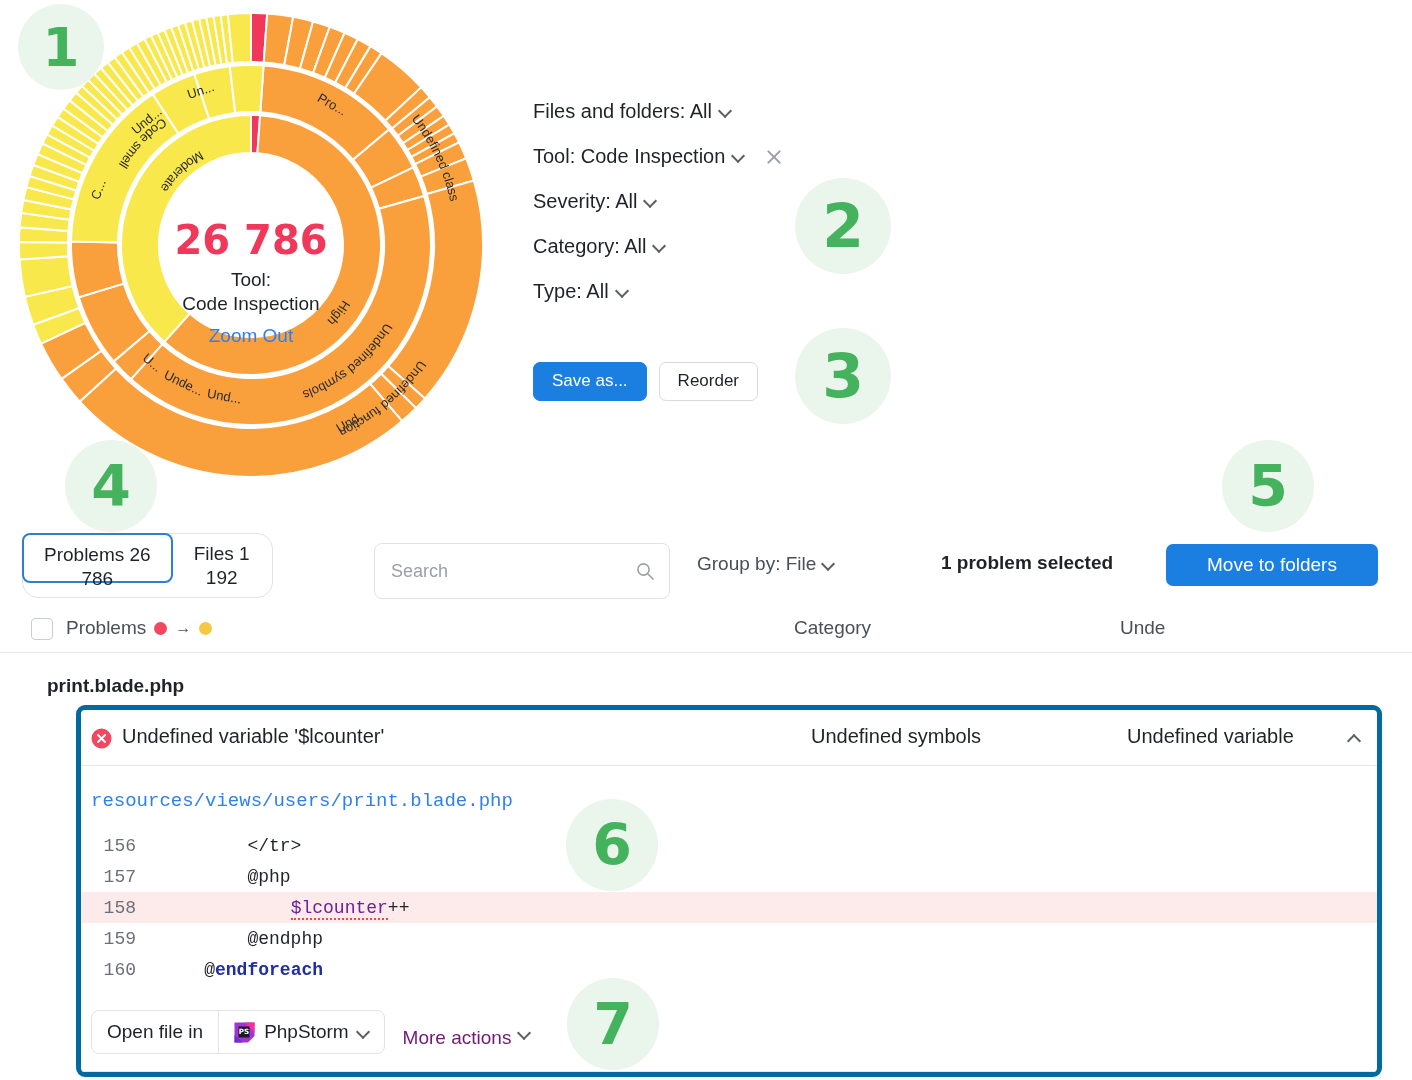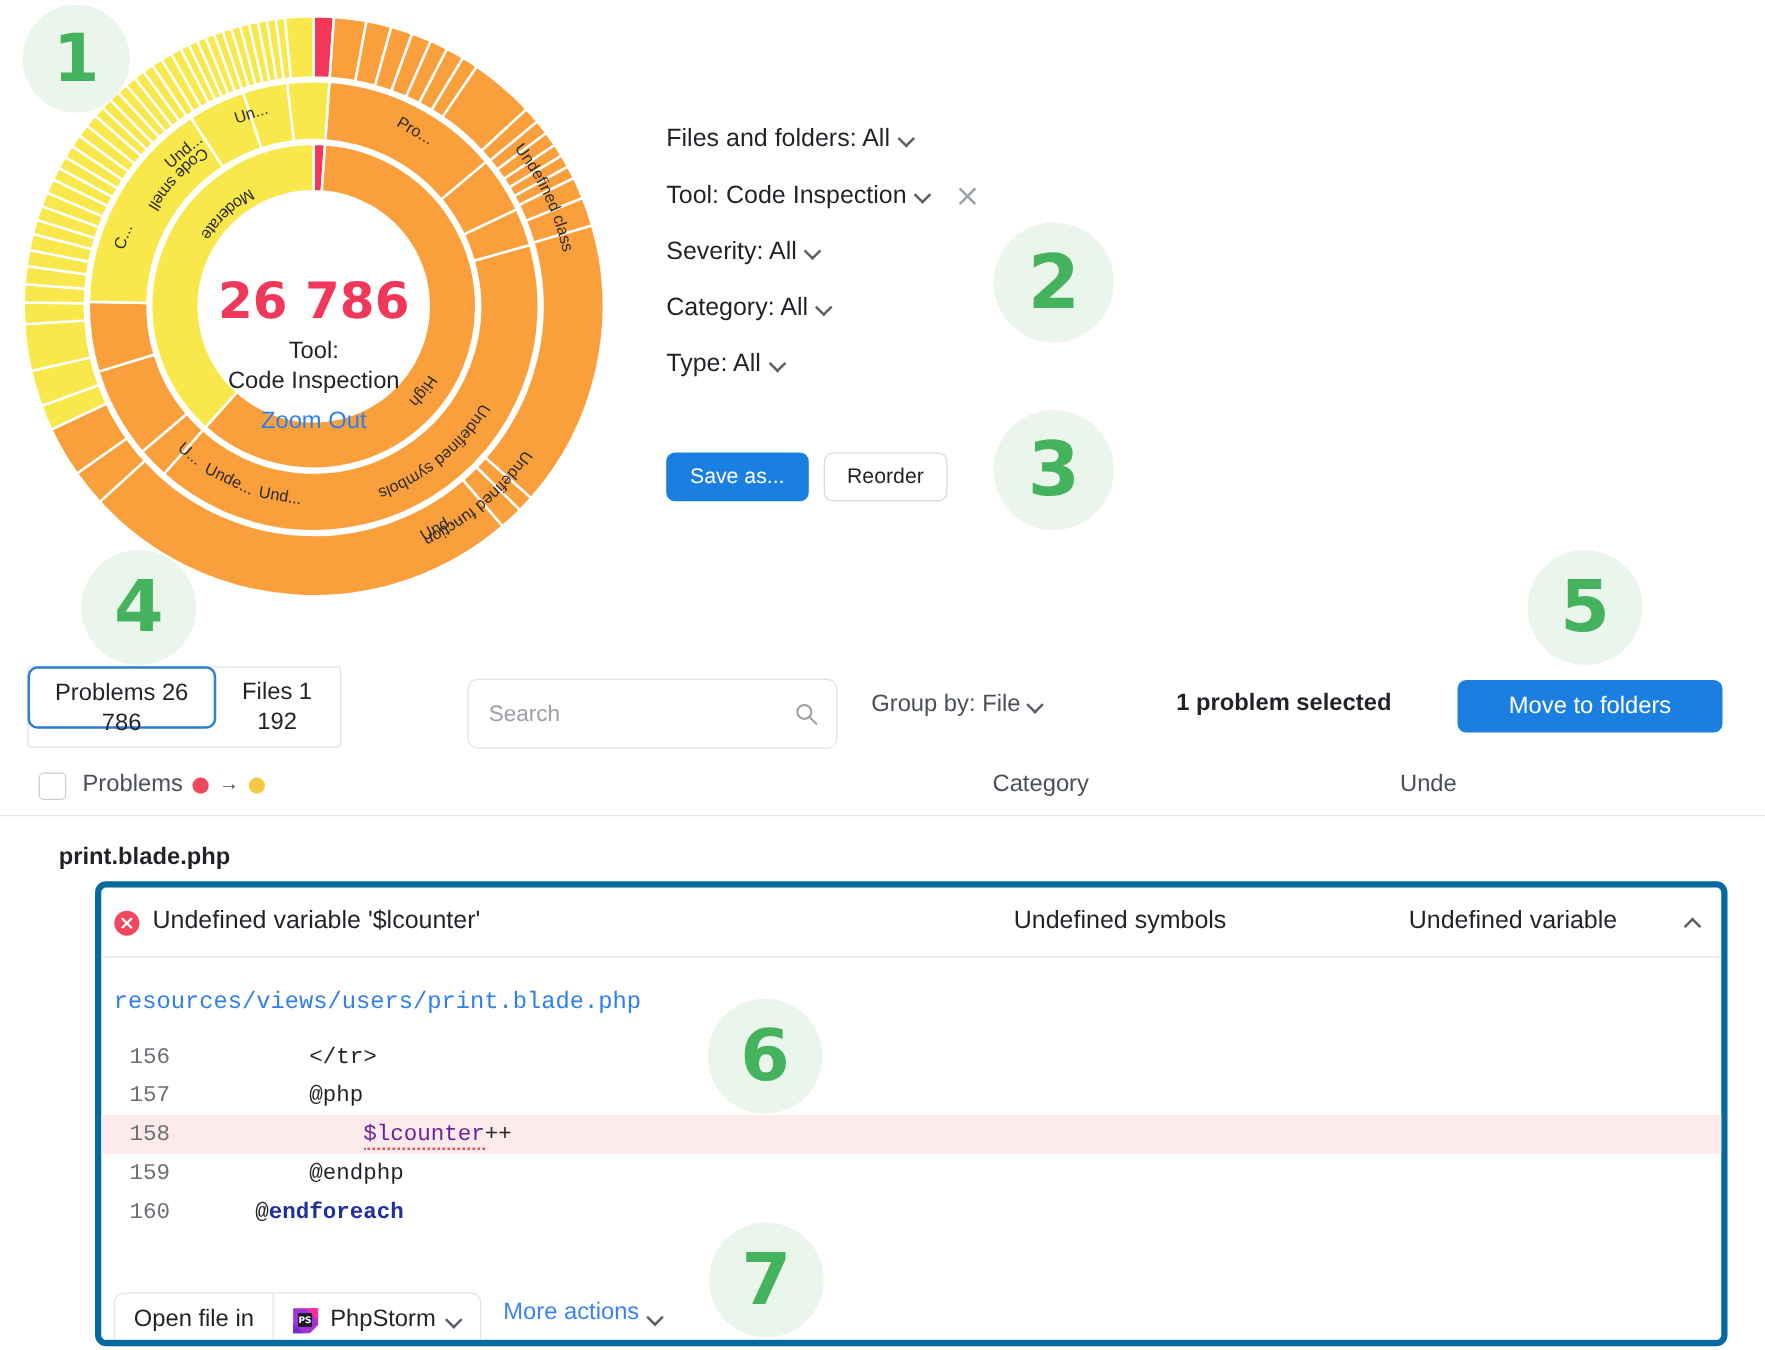--- a/index.html
+++ b/index.html
@@ -67,21 +67,21 @@
     font-family: "Liberation Sans", sans-serif;
     font-size: 17px; border-radius: 7px; cursor: pointer;
     padding: 9px 18px; border: 1px solid transparent; line-height: 1.1;
   }
   .btn-primary { background: #1a7fe0; color: #fff; border-color: #1a7fe0; }
   .btn-secondary { background: #fff; color: #1f2328; border-color: #d7dbe0; }
 
   
   #tabs {
     position: absolute; left: 22px; top: 533px;
-    display: flex; border: 1px solid #dfe3e8; border-radius: 3px; background: #fff;
+    display: flex; border: 1px solid #dfe3e8; border-radius: 16px; background: #fff;
     overflow: visible; height: 65px;
   }
   .tab {
     position: relative; padding: 8px 20px 8px 20px; text-align: center;
     font-size: 19px; color: #1f2328; cursor: pointer; line-height: 1.28;
     min-width: 100px; display: flex; align-items: flex-start; justify-content: center;
   }
   .tab span { display: block; }
   .tab.active {
     border: 2px solid #2f7fd1; border-radius: 8px;
@@ -163,30 +163,30 @@
   }
   .code-line.hl { background: #fdeaea; }
   .ln { position: absolute; left: 9px; width: 46px; text-align: right; color: #6b7077; }
   .src { position: absolute; left: 80px; white-space: pre; color: #1f2328; }
   .tok-var { color: #6c1f9e; border-bottom: 2px dotted #e04e5e; }
   .tok-dir { color: #1f2fa0; font-weight: 700; }
 
   #action-bar { position: absolute; left: 10px; top: 300px; display: flex; align-items: center; gap: 18px; }
   #open-file-group {
     display: flex; align-items: stretch; border: 1px solid #dfe3e8;
-    border-radius: 8px; background: #fff; height: 44px; overflow: hidden; margin-top: 24px;
+    border-radius: 8px; background: #fff; height: 44px; overflow: hidden;
   }
   #open-file-label {
     display: flex; align-items: center; padding: 0 15px; font-size: 19px; color: #1f2328; cursor: pointer;
   }
   #ide-select {
     display: flex; align-items: center; gap: 8px; padding: 0 14px;
     border-left: 1px solid #e4e7eb; font-size: 19px; color: #1f2328; cursor: pointer;
   }
-  #more-actions { font-size: 19px; color: #3b82f6; display: flex; align-items: flex-end; gap: 7px; cursor: pointer; margin-top: 12px; }
+  #more-actions { font-size: 19px; color: #701a75; display: flex; align-items: flex-start; gap: 7px; cursor: pointer; margin-top: 12px; }
   #card-bottom-rule { position: absolute; left: 0; bottom: 0; width: 1306px; height: 1px; background: #e4e7eb; }
 </style>
 </head>
 <body>
 
 <div id="root">
 
   <svg id="sunburst" viewBox="0 0 474 474">
     <defs>
 

